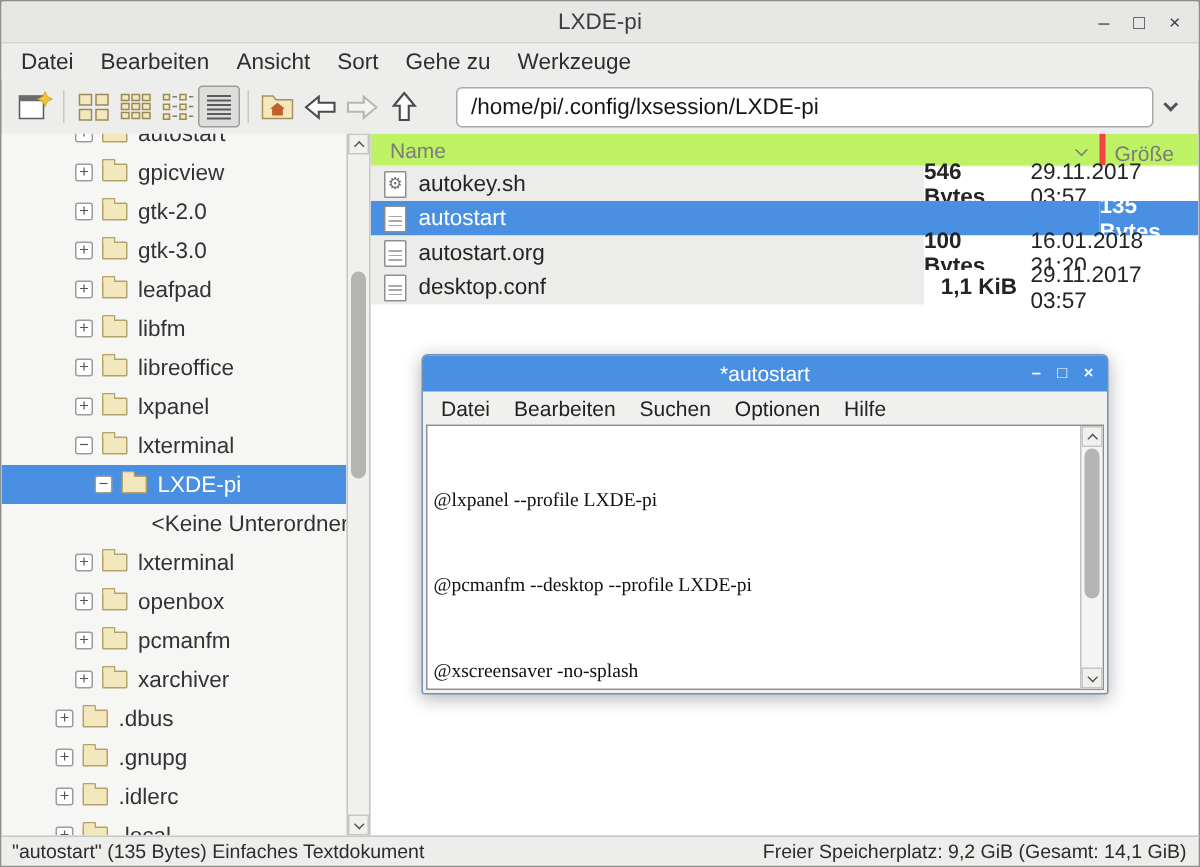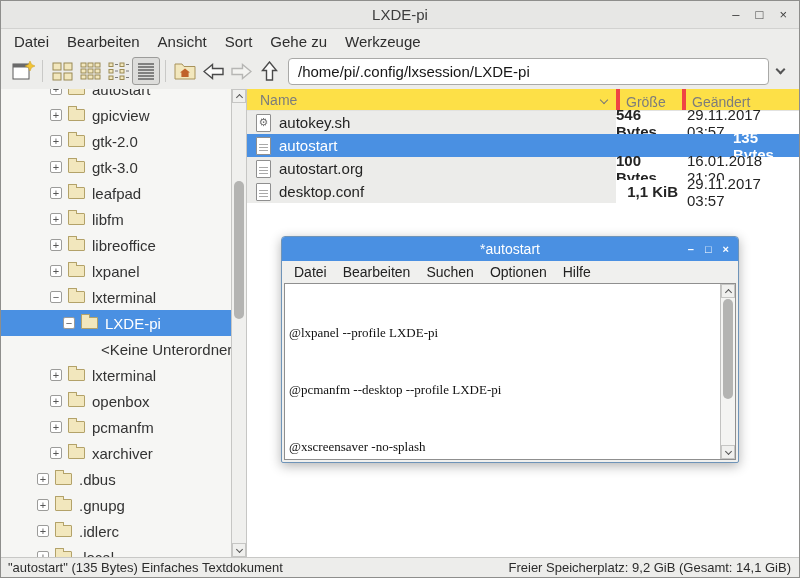--- a/index.html
+++ b/index.html
@@ -20,21 +20,21 @@
   .menubar { height:24px; display:flex; align-items:center; padding-left:4px;
              font-size:15px; color:#2e2e2e; background:#ededeb; }
   .mi { padding:2px 9px; }
 
   
   .toolbar { height:36px; display:flex; align-items:center; padding:0 8px; }
   .tb-btn { width:28px; height:28px; display:flex; align-items:center; justify-content:center; flex:none; }
   .tb-btn.pressed { border:1px solid #9c9c9a; border-radius:3px; background:#dddddb; }
   .tb-sep { width:1px; height:22px; background:#c9c9c7; margin:0 5px; flex:none; }
   .pathbar { flex:1; height:27px; background:#fff; border:1px solid #a9a9a7; border-radius:4px;
-             display:flex; align-items:center; padding:0 9px; font-size:15px; color:#161616; margin-left:5px; }
+             display:flex; align-items:center; padding:0 9px; font-size:15px; color:#161616; margin-left:21px; }
   .path-drop { width:22px; display:flex; align-items:center; justify-content:center; flex:none; }
   .chev-down { width:7px; height:7px; border-left:2px solid #555; border-bottom:2px solid #555;
                transform:rotate(-45deg); margin-top:-3px; }
 
   
   .content { position:absolute; top:88px; left:0; right:0; bottom:20px; display:flex; overflow:hidden; }
 
   .sidebar { width:230px; background:#f6f6f4; overflow:hidden; flex:none; }
   .tree { margin-top:-13px; }
   .tree-row { height:26px; display:flex; align-items:center; font-size:15px; color:#333; white-space:nowrap; }
@@ -52,21 +52,21 @@
   .sb-arrow { position:absolute; left:0; width:100%; height:14px; background:#f0f0ee; border:1px solid #c6c6c4;
               display:flex; align-items:center; justify-content:center; }
   .sb-up { top:0; } .sb-down { bottom:0; }
   .chev-s-up { width:5px; height:5px; border-left:1px solid #555; border-bottom:1px solid #555; transform:rotate(135deg); margin-top:2px;}
   .chev-s-down { width:5px; height:5px; border-left:1px solid #555; border-bottom:1px solid #555; transform:rotate(-45deg); margin-bottom:2px;}
   .sb-thumb { position:absolute; left:2px; width:10px; border-radius:5px; background:#b4b4b2; }
   .side-thumb { top:92px; height:138px; }
 
   
   .filearea { flex:1; background:#fff; display:flex; flex-direction:column; overflow:hidden; }
-  .list-header { height:22px; display:flex; font-size:14px; color:#7c7c7c; background:#fde047;
+  .list-header { height:22px; display:flex; font-size:14px; color:#7c7c7c; background:#bef264;
                  border-bottom:1px solid #e2e2e0; flex:none; }
   .h-name { flex:1; padding-left:13px; display:flex; align-items:center; }
   .h-name .sortchev { margin-left:auto; margin-right:9px; width:6px; height:6px;
                       border-left:1px solid #777; border-bottom:1px solid #777; transform:rotate(-45deg); }
   .h-cell { border-left:4px solid #ef4444; display:flex; align-items:flex-end; padding-left:6px; }
   .h-size { width:66px; } .h-mod { width:117px; }
   .file-row { height:23px; display:flex; align-items:stretch; font-size:15px; color:#242424; flex:none; }
   .f-name { flex:1; display:flex; align-items:center; gap:8px; padding-left:9px; background:#ececea; }
   .f-size { width:66px; display:flex; align-items:center; justify-content:flex-end; padding-right:4px; background:#fff;font-weight:bold; }
   .f-mod  { width:117px; display:flex; align-items:center; padding-left:5px; background:#fff; }
@@ -353,23 +353,20 @@
 
     <div class="filearea">
       <div class="list-header">
         <div class="h-name">
           <span>Name</span>
           <span class="sortchev"></span>
         </div>
         <div class="h-cell h-size">
           <span>Größe</span>
         </div>
-        <div class="h-cell h-mod">
-          <span>Geändert</span>
-        </div>
       </div>
 
       <div class="file-row">
         <div class="f-name">
           <span class="ficon">
               <span class="gear">⚙</span>
             </span>
           <span>autokey.sh</span>
         </div>
         <div class="f-size">546 Bytes</div>

